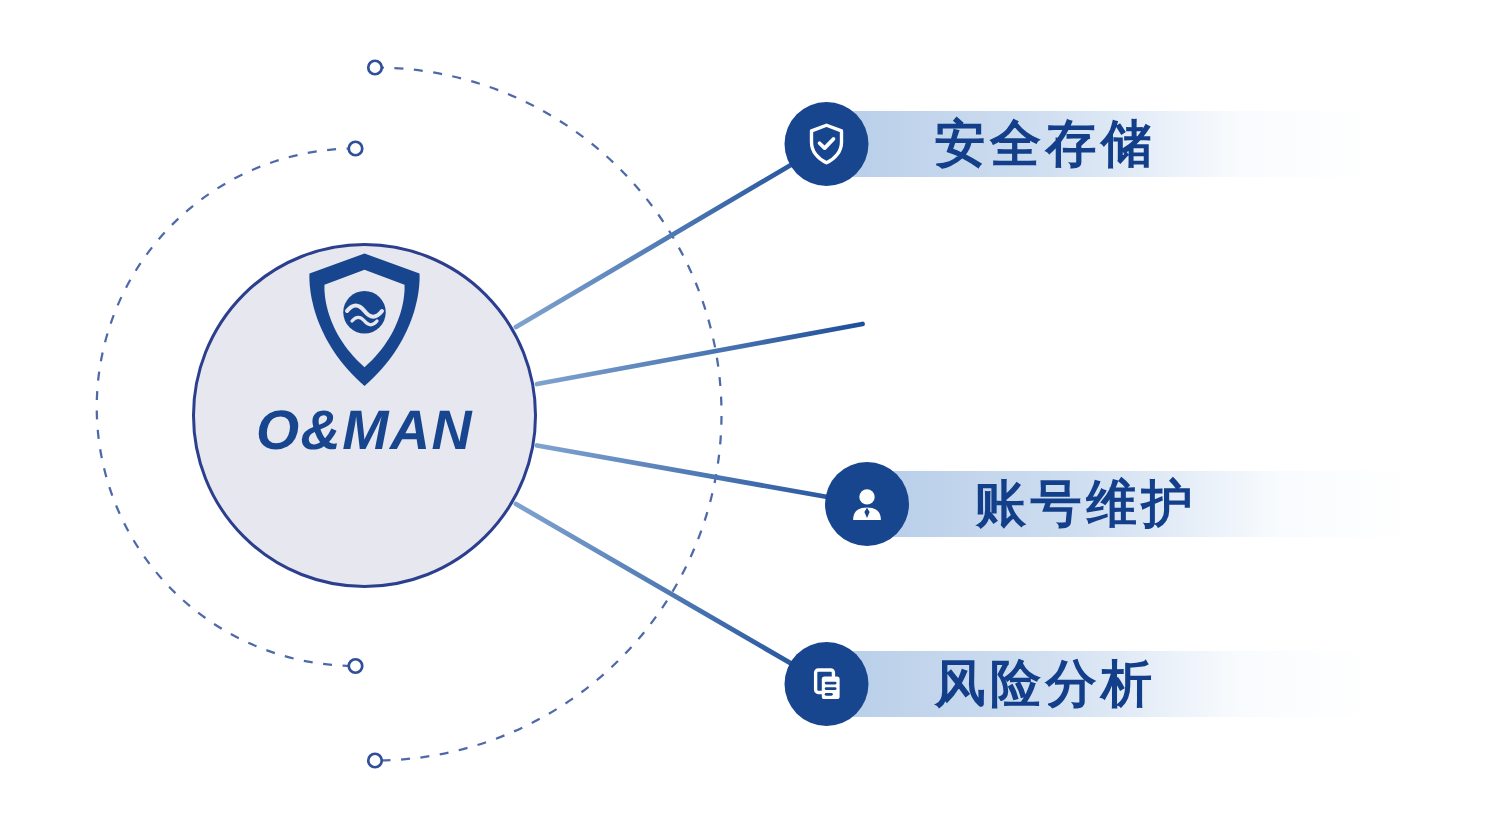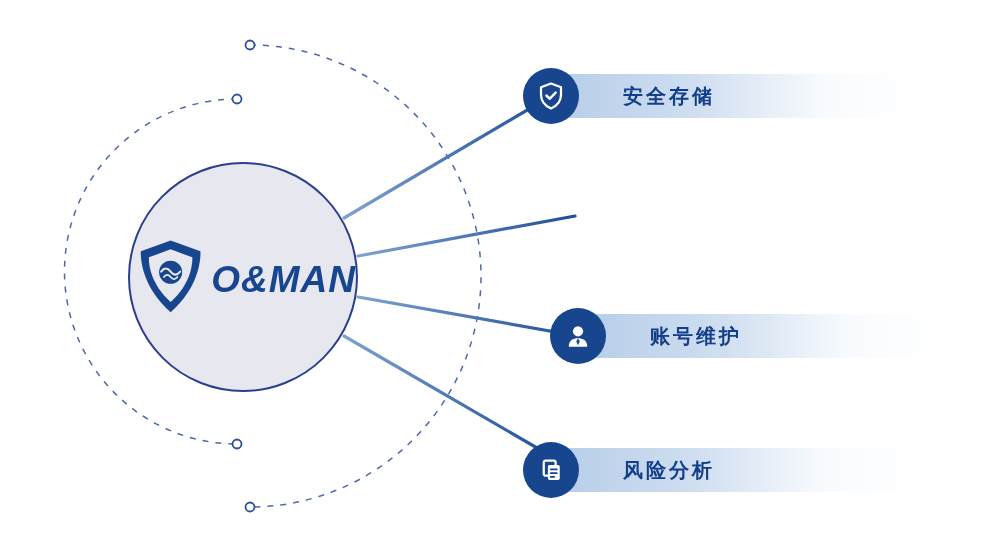--- a/index.html
+++ b/index.html
@@ -5,41 +5,41 @@
   html,body { margin:0; padding:0; background:#ffffff; }
   .stage {
     position:relative; width:1000px; height:550px; background:#ffffff; overflow:hidden;
     font-family:"Liberation Sans","DejaVu Sans",sans-serif;
   }
   .bg-layer { position:absolute; left:0; top:0; width:1000px; height:550px; z-index:1; }
 
   .center-circle {
     position:absolute; left:128px; top:162px; width:230px; height:230px;
     border-radius:50%; background:#e7e7f0; border:2.5px solid #2b3f8e;
-    display:flex; flex-direction:row; align-items:center; justify-content:space-between;
+    display:flex; flex-direction:column; align-items:center; justify-content:flex-start;
     z-index:2; box-sizing:border-box;
   }
   .brand-text {
     font-size:37px; font-weight:bold; font-style:italic; color:#17468f;
     letter-spacing:1px; margin-top:4px; line-height:1;
   }
 
   .feature { position:absolute; width:450px; height:56px; z-index:2; }
   .f1 { left:523px; top:68px; }
   .f2 { left:547px; top:188px; }
   .f3 { left:550px; top:308px; }
-  .f4 { left:523px; top:442px;text-align:center; }
+  .f4 { left:523px; top:428px;text-align:center; }
 
   .bar {
     position:absolute; left:22px; top:6px; width:372px; height:44px;
     background:linear-gradient(90deg, #b5cce8 0%, #cfdef0 40%, rgba(240,246,252,0.45) 75%, rgba(255,255,255,0) 100%);
     border-radius:3px; display:flex; align-items:center;
   }
   .bar-label {
-    margin-left:78px; font-size:20px; font-weight:bold; color:#123e8a;
+    margin-left:78px; font-size:34px; font-weight:bold; color:#123e8a;
     letter-spacing:3px; white-space:nowrap; line-height:1;
   }
   .icon-circle {
     position:absolute; left:0; top:0; width:56px; height:56px; border-radius:50%;
     background:#17468f; display:flex; align-items:center; justify-content:center;
   }
 </style>
 </head>
 <body>
 

